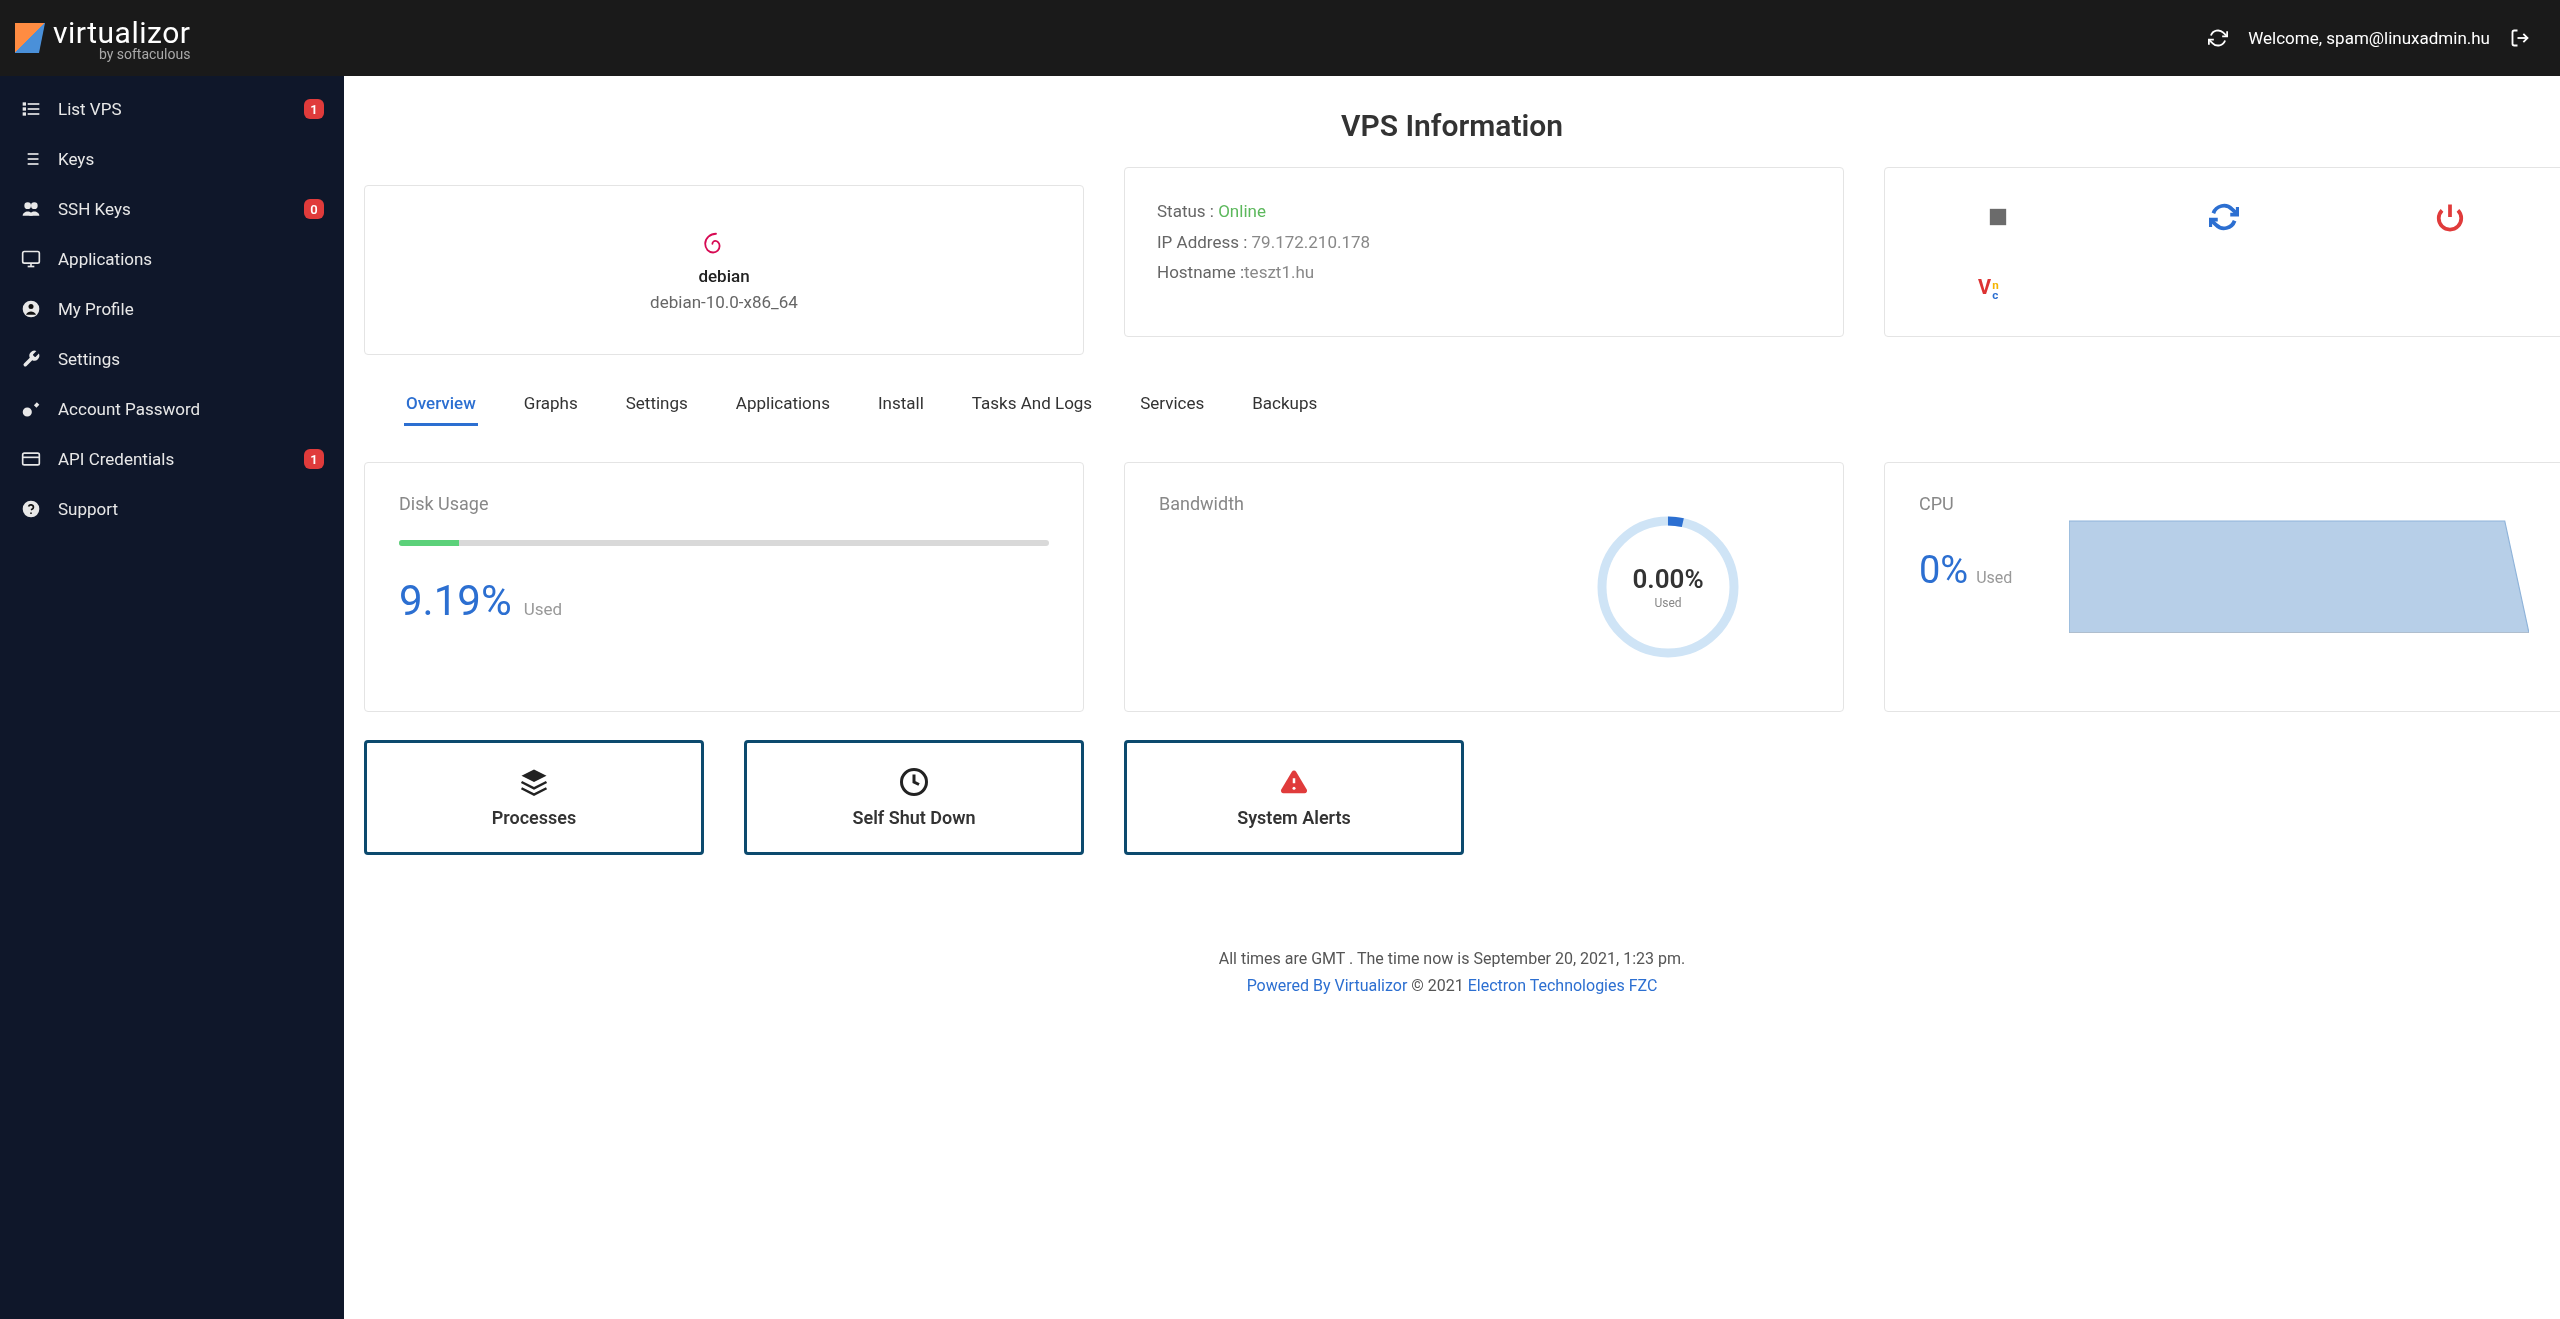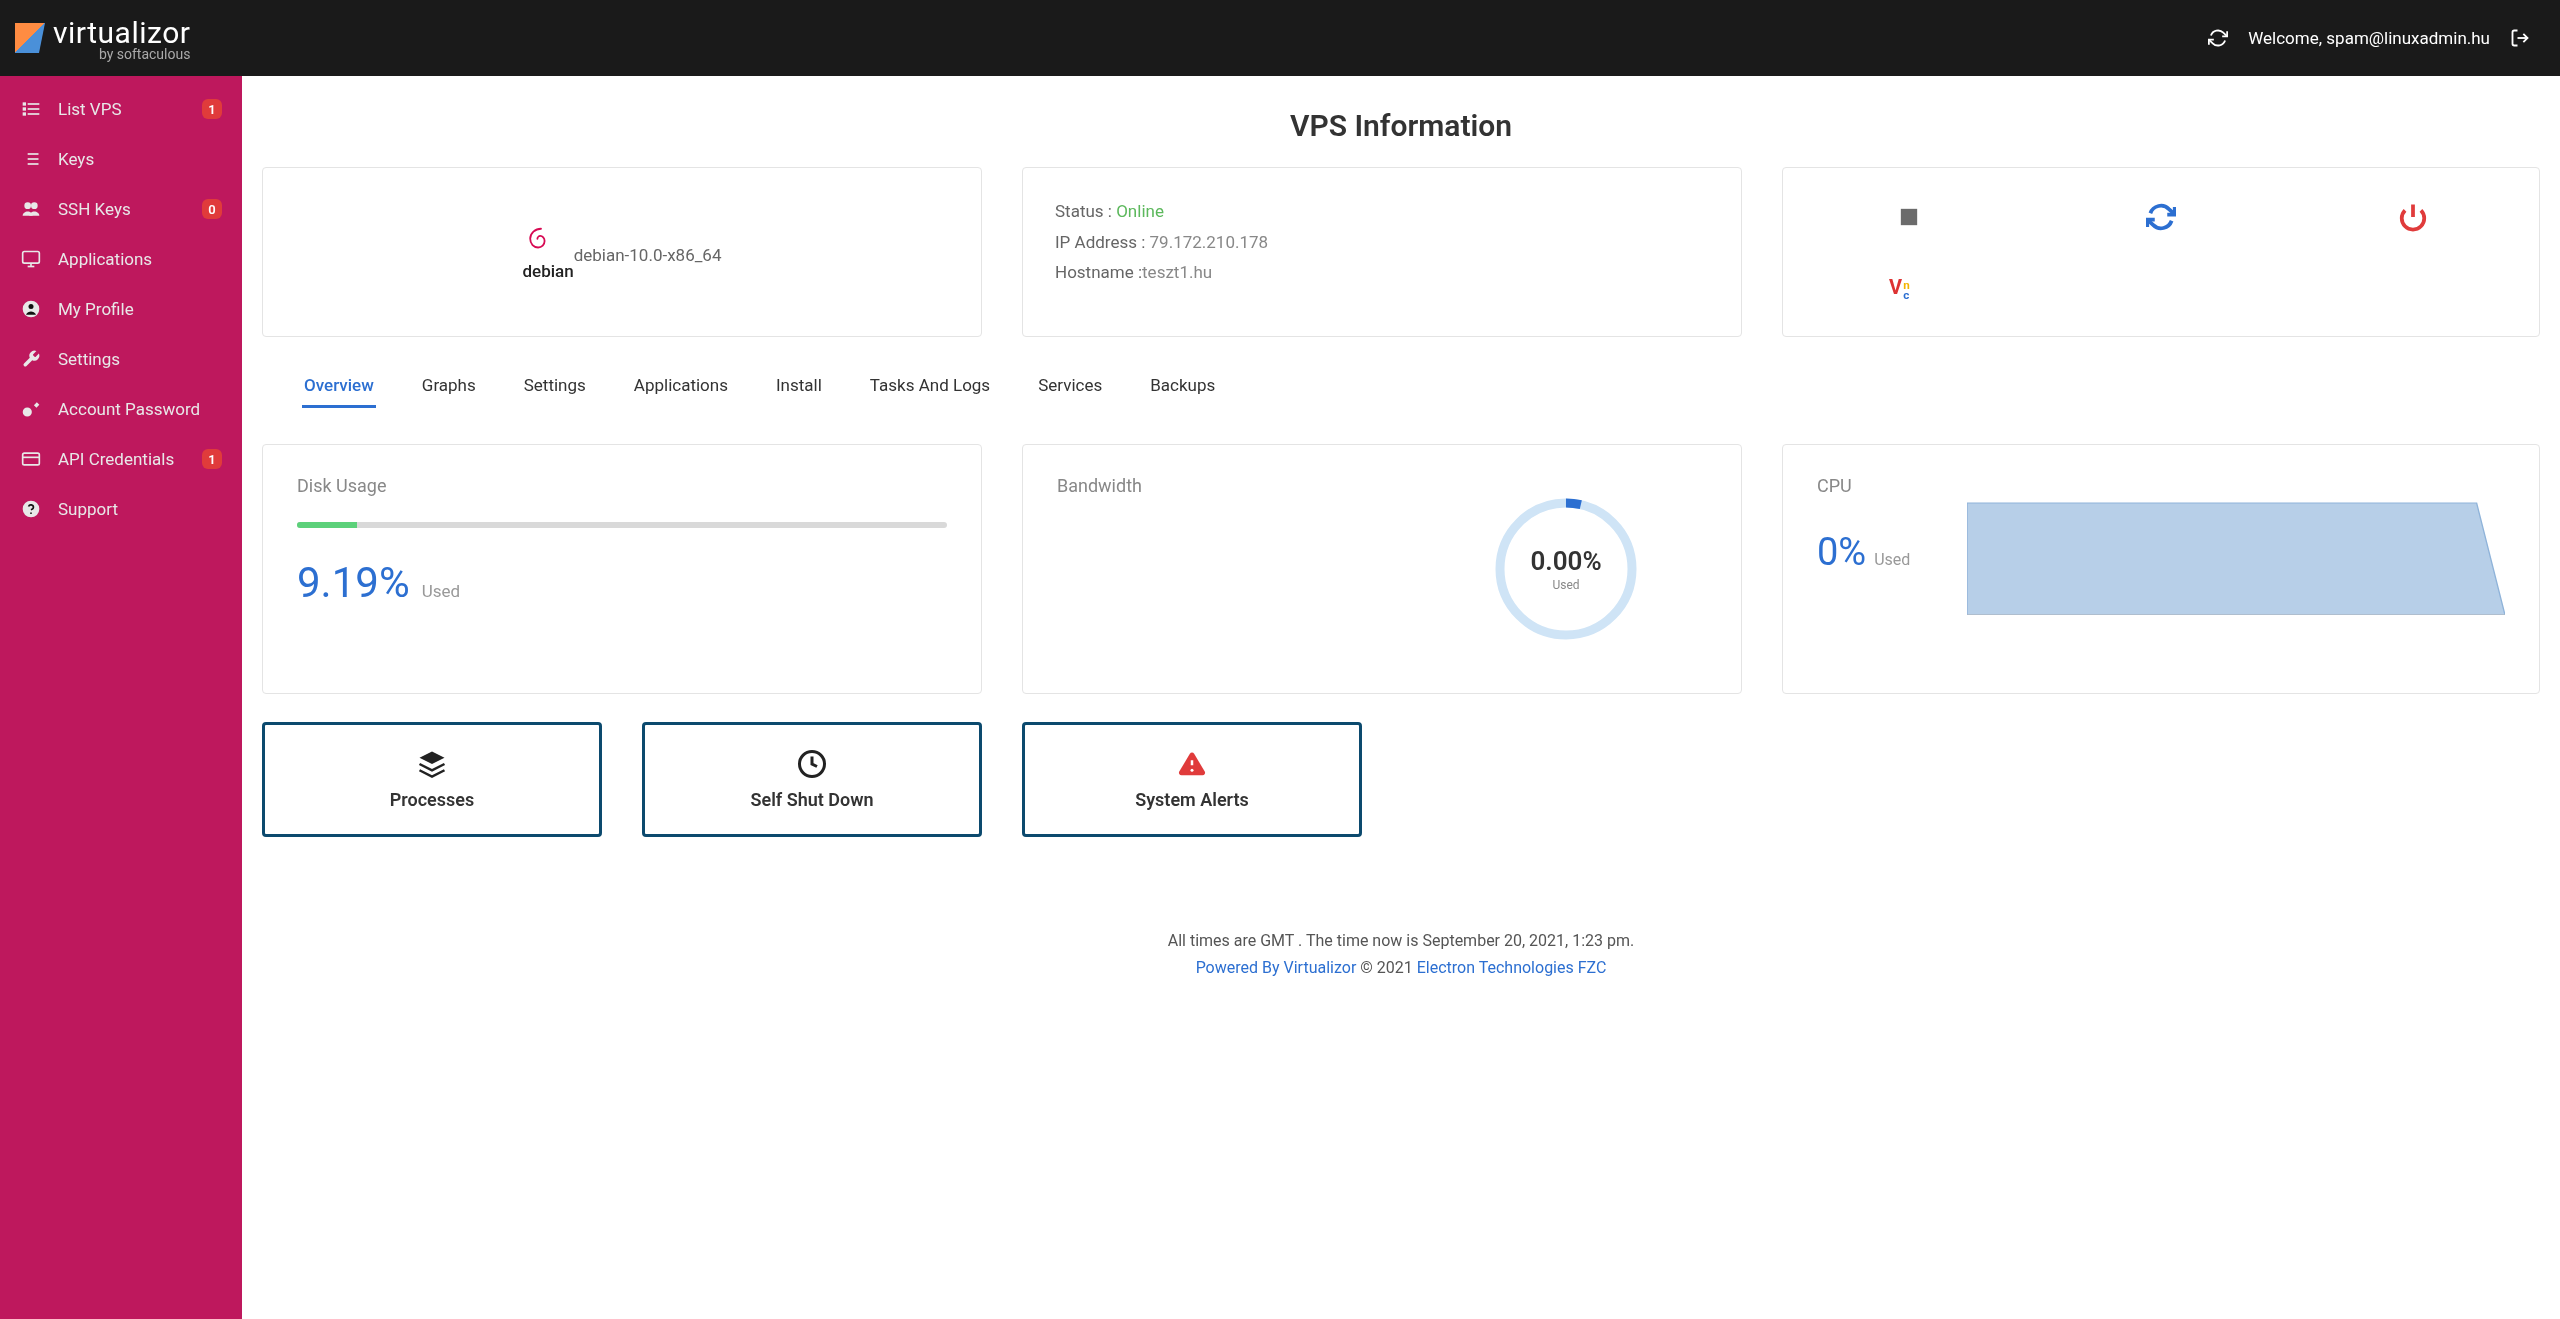--- a/index.html
+++ b/index.html
@@ -5,30 +5,30 @@
 * { box-sizing: border-box; margin: 0; padding: 0; }
 body { font-family: -apple-system, BlinkMacSystemFont, "Segoe UI", Roboto, Arial, sans-serif; background: #fff; color: #333; }
 .topbar { background: #1a1a1a; height: 76px; display: flex; align-items: center; justify-content: space-between; padding: 0 30px 0 15px; }
 .logo { display: flex; align-items: center; gap: 8px; }
 .logo-icon { width: 30px; height: 30px; background: linear-gradient(135deg, #ff8c42 0%, #ff8c42 50%, #4a90d9 50%, #4a90d9 100%); clip-path: polygon(0 0, 100% 0, 80% 100%, 0 100%); }
 .logo-text { color: #fff; font-size: 30px; font-weight: 400; letter-spacing: 0.5px; }
 .logo-sub { color: #aaa; font-size: 14px; display: block; margin-top: -4px; text-align: right; }
 .topbar-right { display: flex; align-items: center; gap: 20px; color: #fff; font-size: 17px; }
 .topbar-icon { cursor: pointer; display: inline-flex; }
 .layout { display: flex; }
-.sidebar { width: 242px; background: #be185d; min-height: calc(100vh - 76px); padding-top: 8px; }
+.sidebar { width: 344px; background: #0f172a; min-height: calc(100vh - 76px); padding-top: 8px; }
 .side-item { display: flex; align-items: center; padding: 14px 20px; color: #e8e8e8; font-size: 17px; cursor: pointer; justify-content: space-between; }
 .side-left { display: flex; align-items: center; gap: 16px; }
 .side-icon { width: 22px; height: 22px; display: inline-flex; align-items: center; justify-content: center; }
 .badge { background: #e03b3b; color: #fff; border-radius: 6px; min-width: 20px; height: 20px; font-size: 13px; display: inline-flex; align-items: center; justify-content: center; padding: 0 6px; font-weight: 600; }
 .main { flex: 1; padding: 20px 20px 40px 20px; overflow-x: hidden; }
 .page-title { text-align: center; font-size: 30px; font-weight: 600; color: #333; margin: 12px 0 24px; }
 .row { display: flex; gap: 40px; margin-bottom: 28px; }
 .card { border: 1px solid #e4e4e4; border-radius: 4px; background: #fff; }
-.info-card { flex: 0 0 720px; height: 170px; display: flex; flex-direction: row; align-items: center; justify-content: center; }
+.info-card { flex: 0 0 720px; height: 170px; display: flex; flex-direction: column; align-items: center; justify-content: center; margin-top: 18px; }
 .os-name { color: #666; font-size: 17px; margin-top: 6px; }
 .debian-logo { text-align: center; }
 .debian-text { font-size: 17px; font-weight: 500; color: #222; margin-top: 2px; }
 .status-card { flex: 0 0 720px; height: 170px; padding: 28px 32px; font-size: 17px; color: #666; line-height: 1.8; }
 .status-online { color: #5cb85c; }
 .status-val { color: #888; }
 .actions-card { flex: 1; min-width: 680px; height: 170px; display: flex; flex-direction: column; justify-content: space-around; padding: 14px 0; }
 .action-row { display: flex; justify-content: space-around; }
 .action-btn { width: 40px; height: 40px; display: inline-flex; align-items: center; justify-content: center; cursor: pointer; }
 .tabs { display: flex; gap: 44px; border-bottom: none; margin: 10px 0 36px 8px; }

